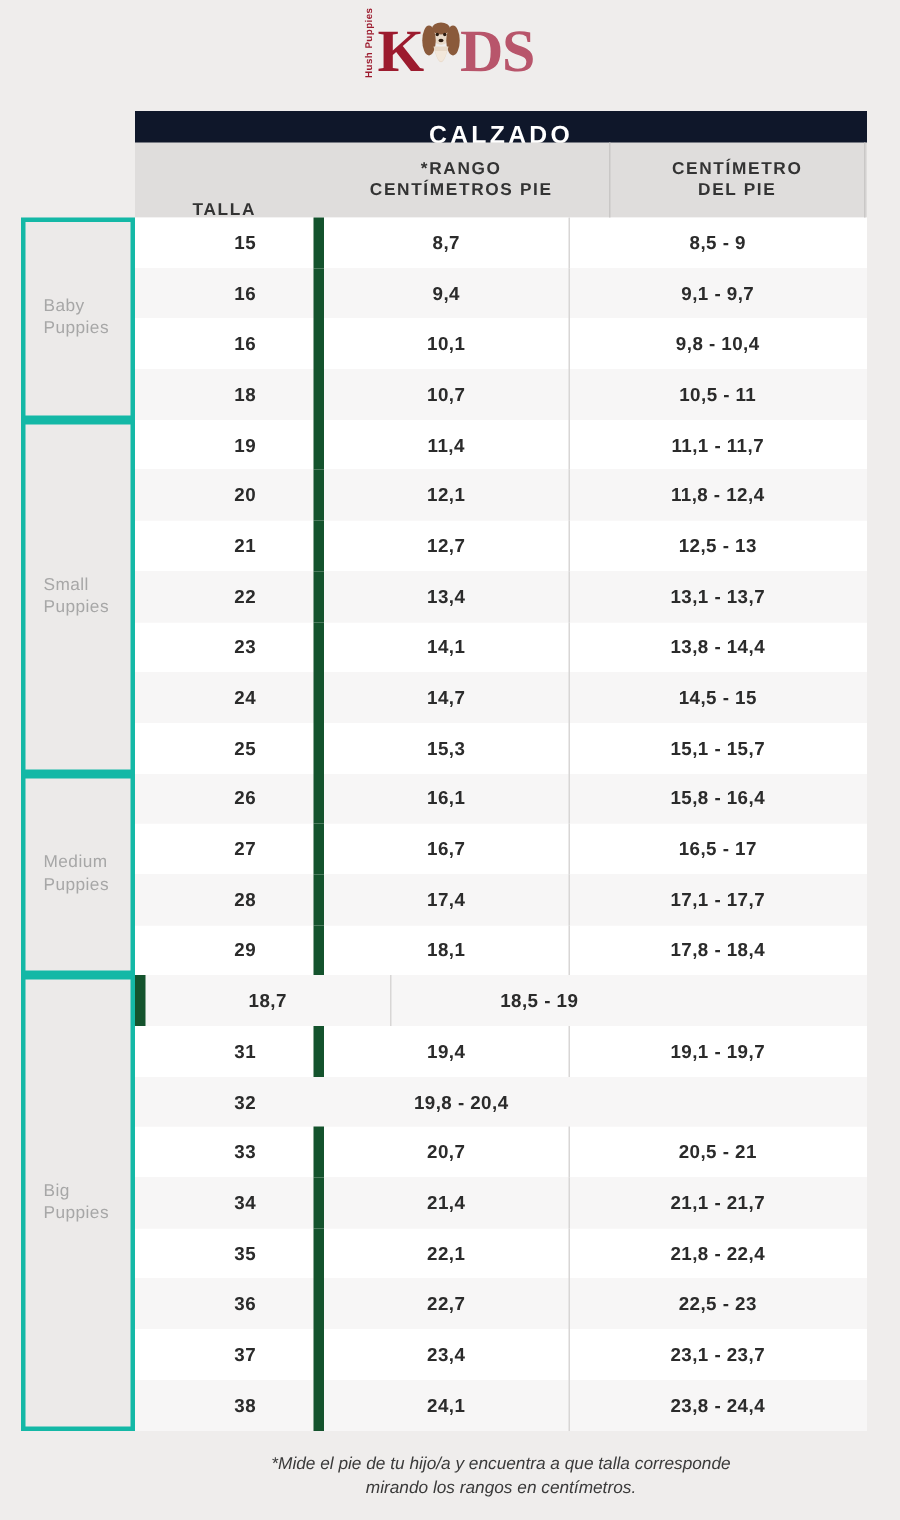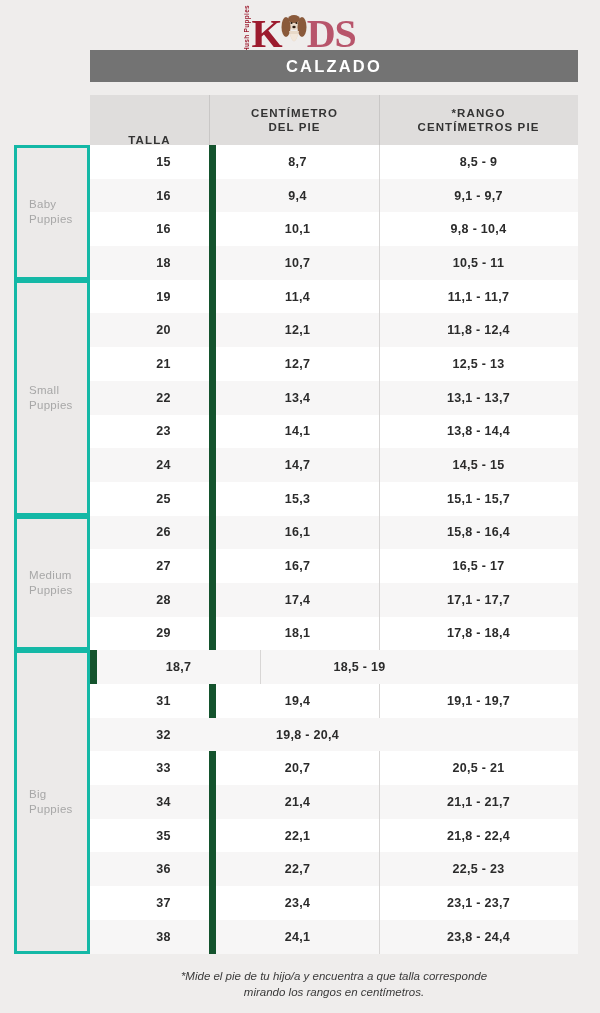--- a/index.html
+++ b/index.html
@@ -31,22 +31,22 @@
   .logo-dog { position:relative; width:26px; height:38px; }
   .logo-dog svg { position:absolute; left:0; top:0; }
   .logo-ds {
     font-family:"Liberation Serif", serif;
     font-size:40px; font-weight:bold; color:#b8556b;
     line-height:36px; letter-spacing:-1px;
   }
 
   
   .title-bar {
-    position:absolute; left:90px; top:50px; width:488px; height:32px;
-    background:#737373; display:flex; align-items:center; justify-content:center;
+    position:absolute; left:90px; top:74px; width:488px; height:32px;
+    background:#0f172a; display:flex; align-items:center; justify-content:center;
   }
   .title-bar span {
     color:#fff; font-size:16.5px; font-weight:bold; letter-spacing:2.2px;
   }
 
   
   .grid { position:absolute; left:0; top:95px; width:600px; }
   .side-col { position:absolute; left:14px; top:50px; width:76px; }
   .group {
     background:#eceae9; border:3px solid #14b8a6;
@@ -143,28 +143,28 @@
             <div>Puppies</div>
           </div>
         </div>
       </div>
 
     <div class="main-col">
       <div class="head-row">
         <div class="head-cell c1">
           <span>TALLA</span>
         </div>
+        <div class="head-cell c3">
+          <span>*RANGO</span>
+          <span>CENTÍMETROS PIE</span>
+        </div>
         <div class="head-cell c2">
           <span>CENTÍMETRO</span>
           <span>DEL PIE</span>
         </div>
-        <div class="head-cell c3">
-          <span>*RANGO</span>
-          <span>CENTÍMETROS PIE</span>
-        </div>
       </div>
       <div id="rows-container">
           <div class="row odd">
             <div class="cell rc1">15</div>
             <div class="cell rc2">8,7</div>
             <div class="cell rc3">8,5 - 9</div>
           </div>
           <div class="row even">
             <div class="cell rc1">16</div>
             <div class="cell rc2">9,4</div>

